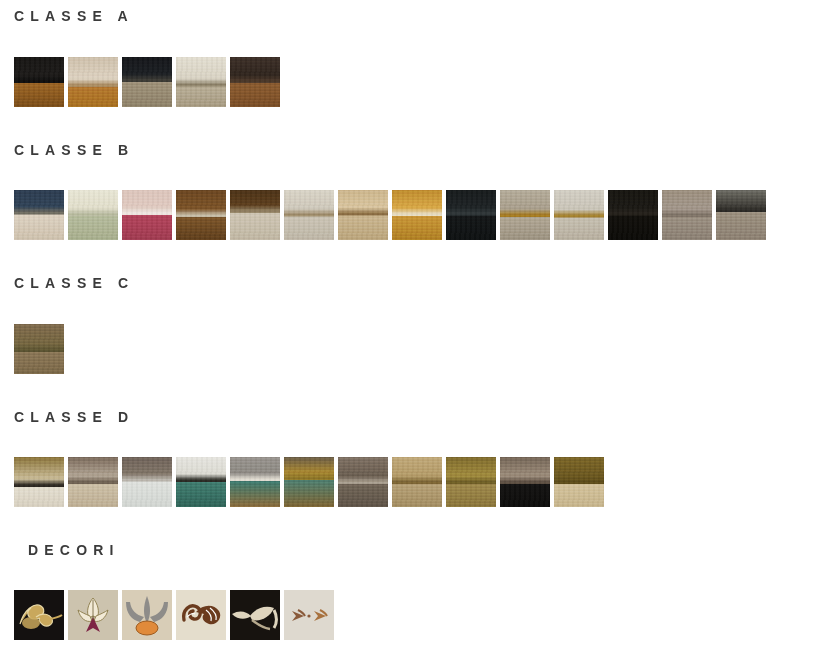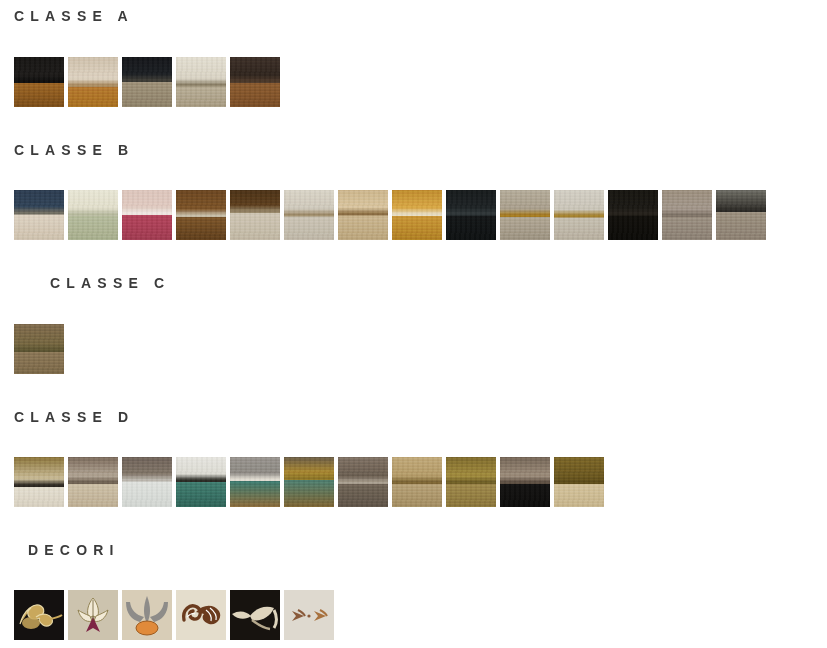--- a/index.html
+++ b/index.html
@@ -75,21 +75,21 @@
         rgba(255,255,255,0.045) 5px);
     opacity: 0.55;
   }
 
   #sec-a .section-title  { position: absolute; left: 14px; top: 9px; }
   #sec-a .swatch-row     { position: absolute; left: 14px; top: 57px; }
 
   #sec-b .section-title  { position: absolute; left: 14px; top: 143px; }
   #sec-b .swatch-row     { position: absolute; left: 14px; top: 190px; }
 
-  #sec-c .section-title  { position: absolute; left: 14px; top: 276px; margin-left: 36px; }
+  #sec-c .section-title  { position: absolute; left: 14px; top: 276px; }
   #sec-c .swatch-row     { position: absolute; left: 14px; top: 324px; }
 
   #sec-d .section-title  { position: absolute; left: 14px; top: 410px; }
   #sec-d .swatch-row     { position: absolute; left: 14px; top: 457px; }
 
   #sec-dec .section-title{ position: absolute; left: 28px; top: 543px; }
   #sec-dec .swatch-row   { position: absolute; left: 14px; top: 590px; }
 
   
   .decor {

